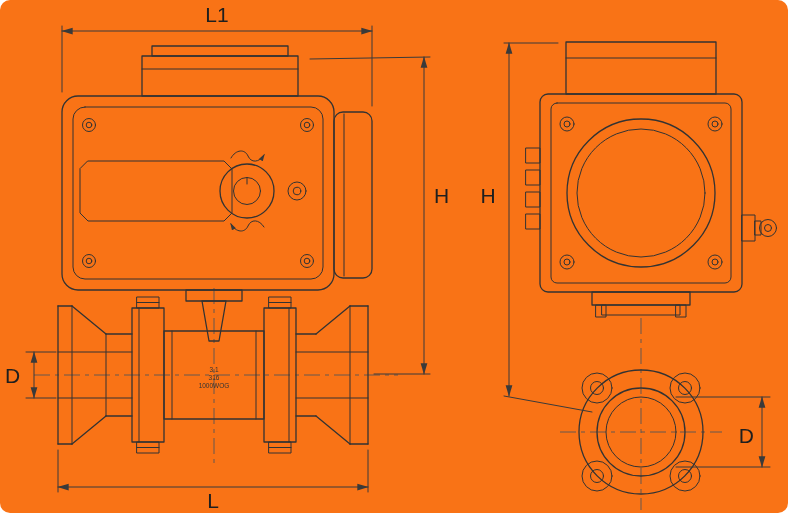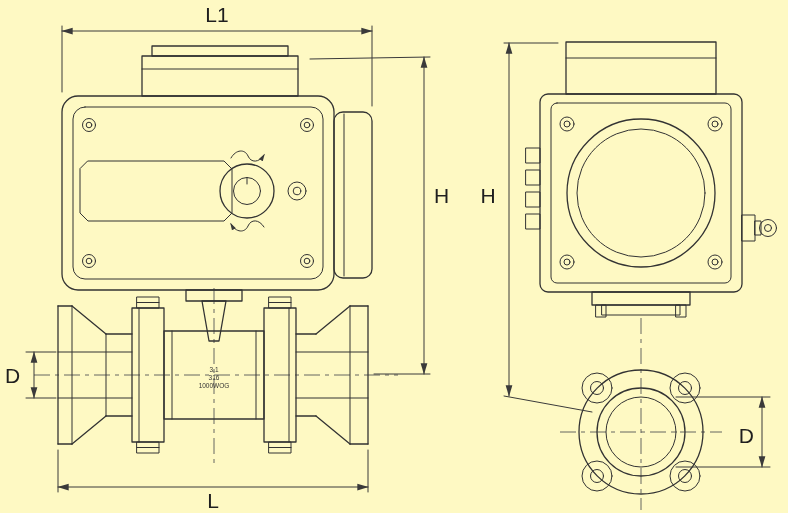--- a/index.html
+++ b/index.html
@@ -1,18 +1,18 @@
 <!DOCTYPE html>
 <html><head>
 <meta charset="utf-8">
 <style>
   html,body{margin:0;padding:0;background:#ffffff;}
   .canvas{
-    width:788px;height:513px;position:relative;background:#fef9c3;
-    font-family:"Liberation Sans", sans-serif;overflow:hidden;
+    width:788px;height:513px;position:relative;background:#f97316;
+    font-family:"Liberation Sans", sans-serif;overflow:hidden;border-radius:10px;
   }
   svg{display:block;}
   .obj{fill:none;stroke:#333333;stroke-width:1.3;stroke-linejoin:round;stroke-linecap:round;}
   .obj2{fill:none;stroke:#333333;stroke-width:1;stroke-linejoin:round;stroke-linecap:round;}
   .dim{fill:none;stroke:#3a3a3a;stroke-width:1;stroke-linecap:round;}
   .cl{fill:none;stroke:#555555;stroke-width:0.9;stroke-dasharray:16 5 4 5;}
   .dim-label{font-size:21px;font-weight:500;fill:#1f1f1f;}
   .mark-text{font-size:6.5px;fill:#333333;}
   .arrfill{fill:#3a3a3a;}
 </style>

